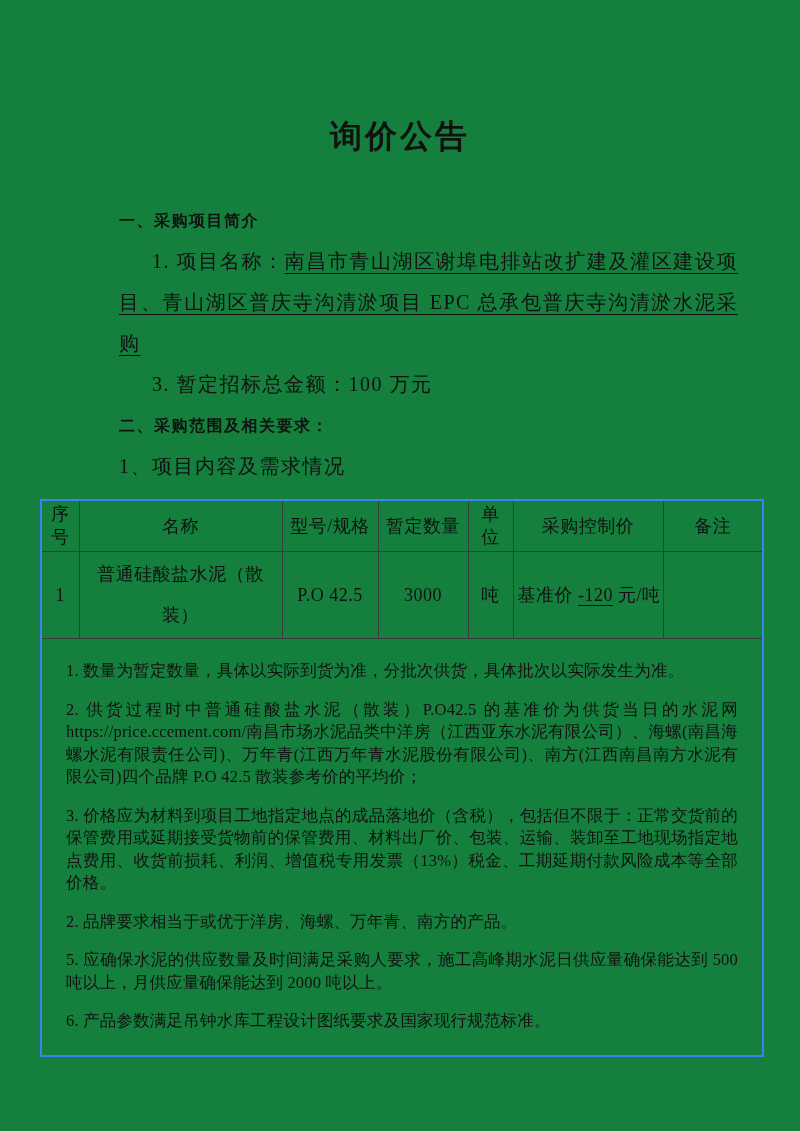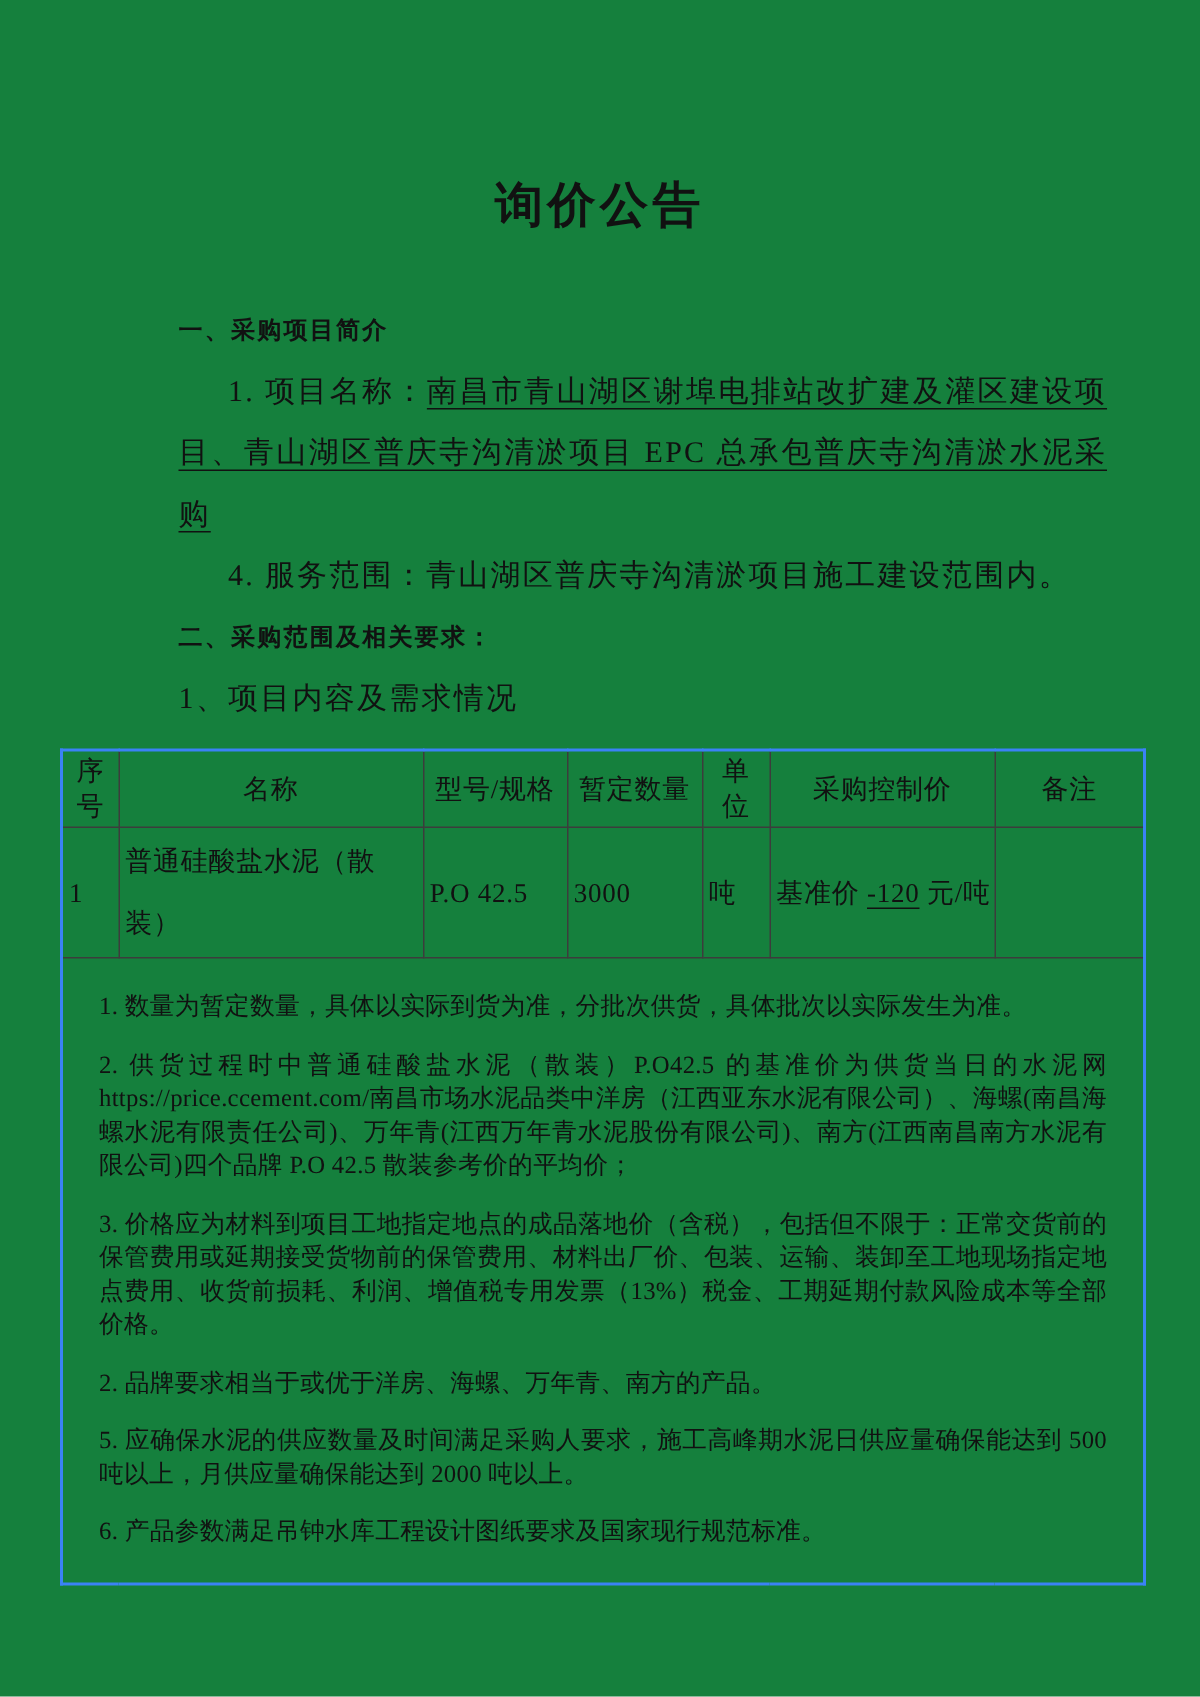--- a/index.html
+++ b/index.html
@@ -50,21 +50,21 @@
     font-size: 18px;
     letter-spacing: 0.5px;
   }
   .req-table th, .req-table td {
     border: 1px solid #3c3c3c;
     font-weight: normal;
     padding: 2px 4px;
     box-sizing: border-box;
   }
   .req-table thead th { height: 44px; text-align: center; vertical-align: middle; line-height: 23px; }
-  .row-data td { height: 38px; text-align: left; vertical-align: middle; }
+  .row-data td { height: 38px; text-align: center; vertical-align: middle; }
   .cell-price { text-align: center; white-space: nowrap; }
   .u-price { text-decoration: underline; text-underline-offset: 4px; }
   .notes-cell {
     padding: 5px 8px 6px 8px !important;
     font-size: 16.5px;
     letter-spacing: 0.2px;
     line-height: 22.5px;
     text-align: justify;
   }
   .note-line { margin: 16px; }
@@ -76,21 +76,21 @@
 
   <h1 class="doc-title">询价公告</h1>
 
   <div class="content">
 
 
     <h2 class="h2">一、采购项目简介</h2>
 
     <p class="para indent-first"><span>1. 项目名称：</span><span class="u-name">南昌市青山湖区谢埠电排站改扩建及灌区建设项目、青山湖区普庆寺沟清淤项目 EPC 总承包普庆寺沟清淤水泥采购</span></p>
 
-    <p class="para indent-first">4. 服务范围：青山湖区普庆寺沟清淤项目施工建设范围内。</p>
+    <p class="para indent-first">3. 暂定招标总金额：100 万元</p>
 
     <h2 class="h2">二、采购范围及相关要求：</h2>
 
     <p class="para">1、项目内容及需求情况</p>
 
     <table class="req-table">
       <colgroup>
         <col style="width:38px">
           <col style="width:203px">
           <col style="width:96px">

